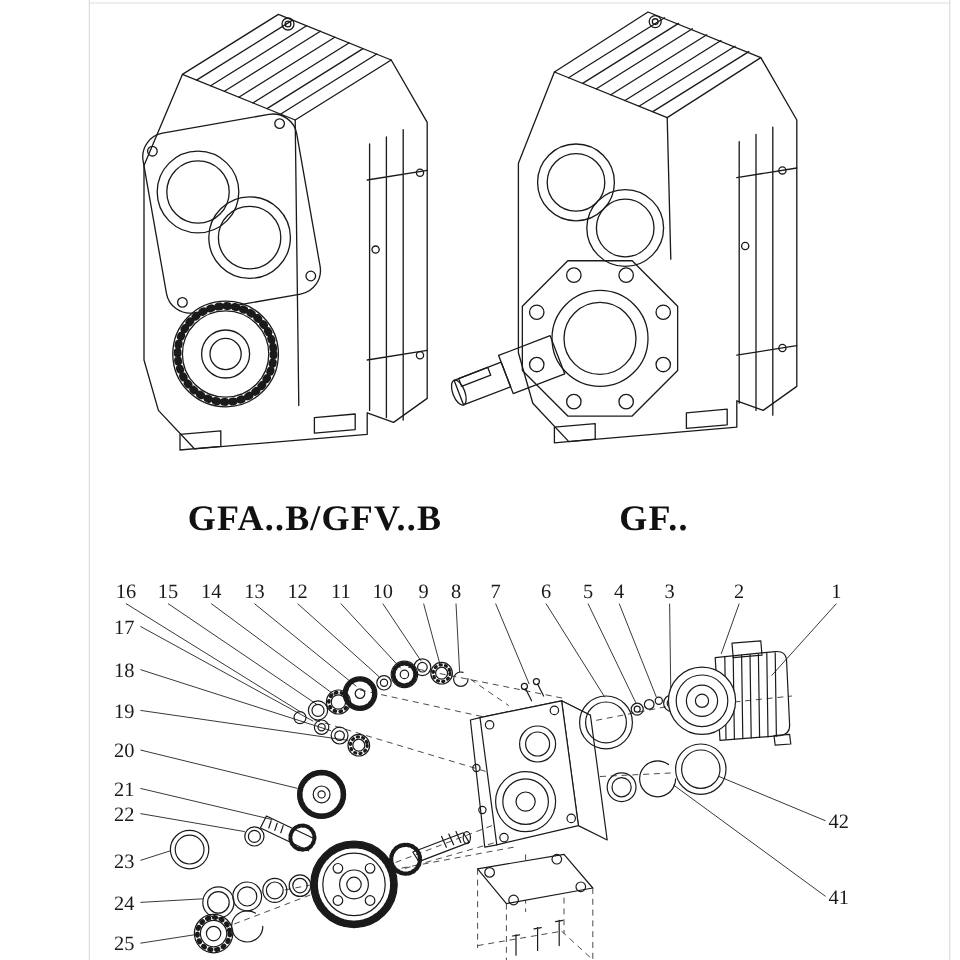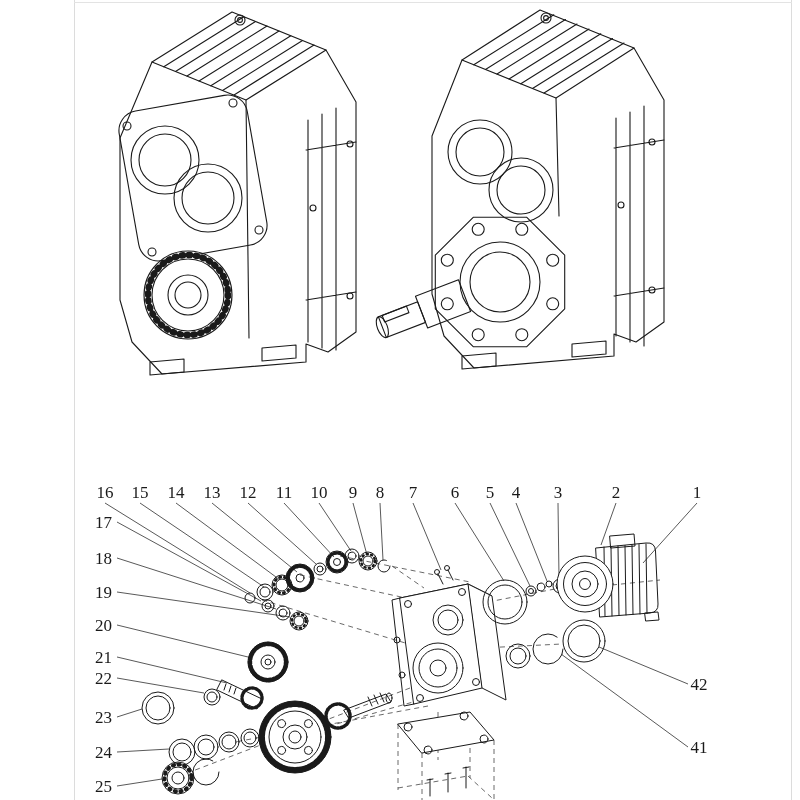--- a/index.html
+++ b/index.html
@@ -93,20 +93,22 @@
       <circle cx="621" cy="205" r="3"></circle>
       <circle cx="652" cy="142" r="3"></circle>
       <circle cx="652" cy="290" r="3"></circle>
       <circle cx="546" cy="18" r="5"></circle>
       <circle cx="546" cy="18" r="2.4"></circle>
       <path d="M462,356 L496,353 L496,366 L462,369 Z"></path>
       <path d="M572,344 L606,341 L606,354 L572,357 Z"></path>
     </g>
   </svg>
 
+  <div class="caption leftcap">GFA..B/GFV..B</div>
+  <div class="caption rightcap">GF..</div>
 
   <svg width="800" height="340" viewBox="0 460 800 340" style="top:460px">
 
     <path class="dash" d="
       M300,575 L415,600 M262,600 L412,645 M340,556 L470,582 M392,566 L424,588
       M488,602 L560,588 M612,585 L660,580 M482,648 L562,644
       M420,700 L305,733 M428,706 L235,742 M410,688 L190,772
       M438,712 L438,760 M398,724 L398,790 M494,740 L494,800 M422,753 L422,800
       M470,712 L470,778 M398,788 L468,776 M468,776 L492,798"></path>
 

